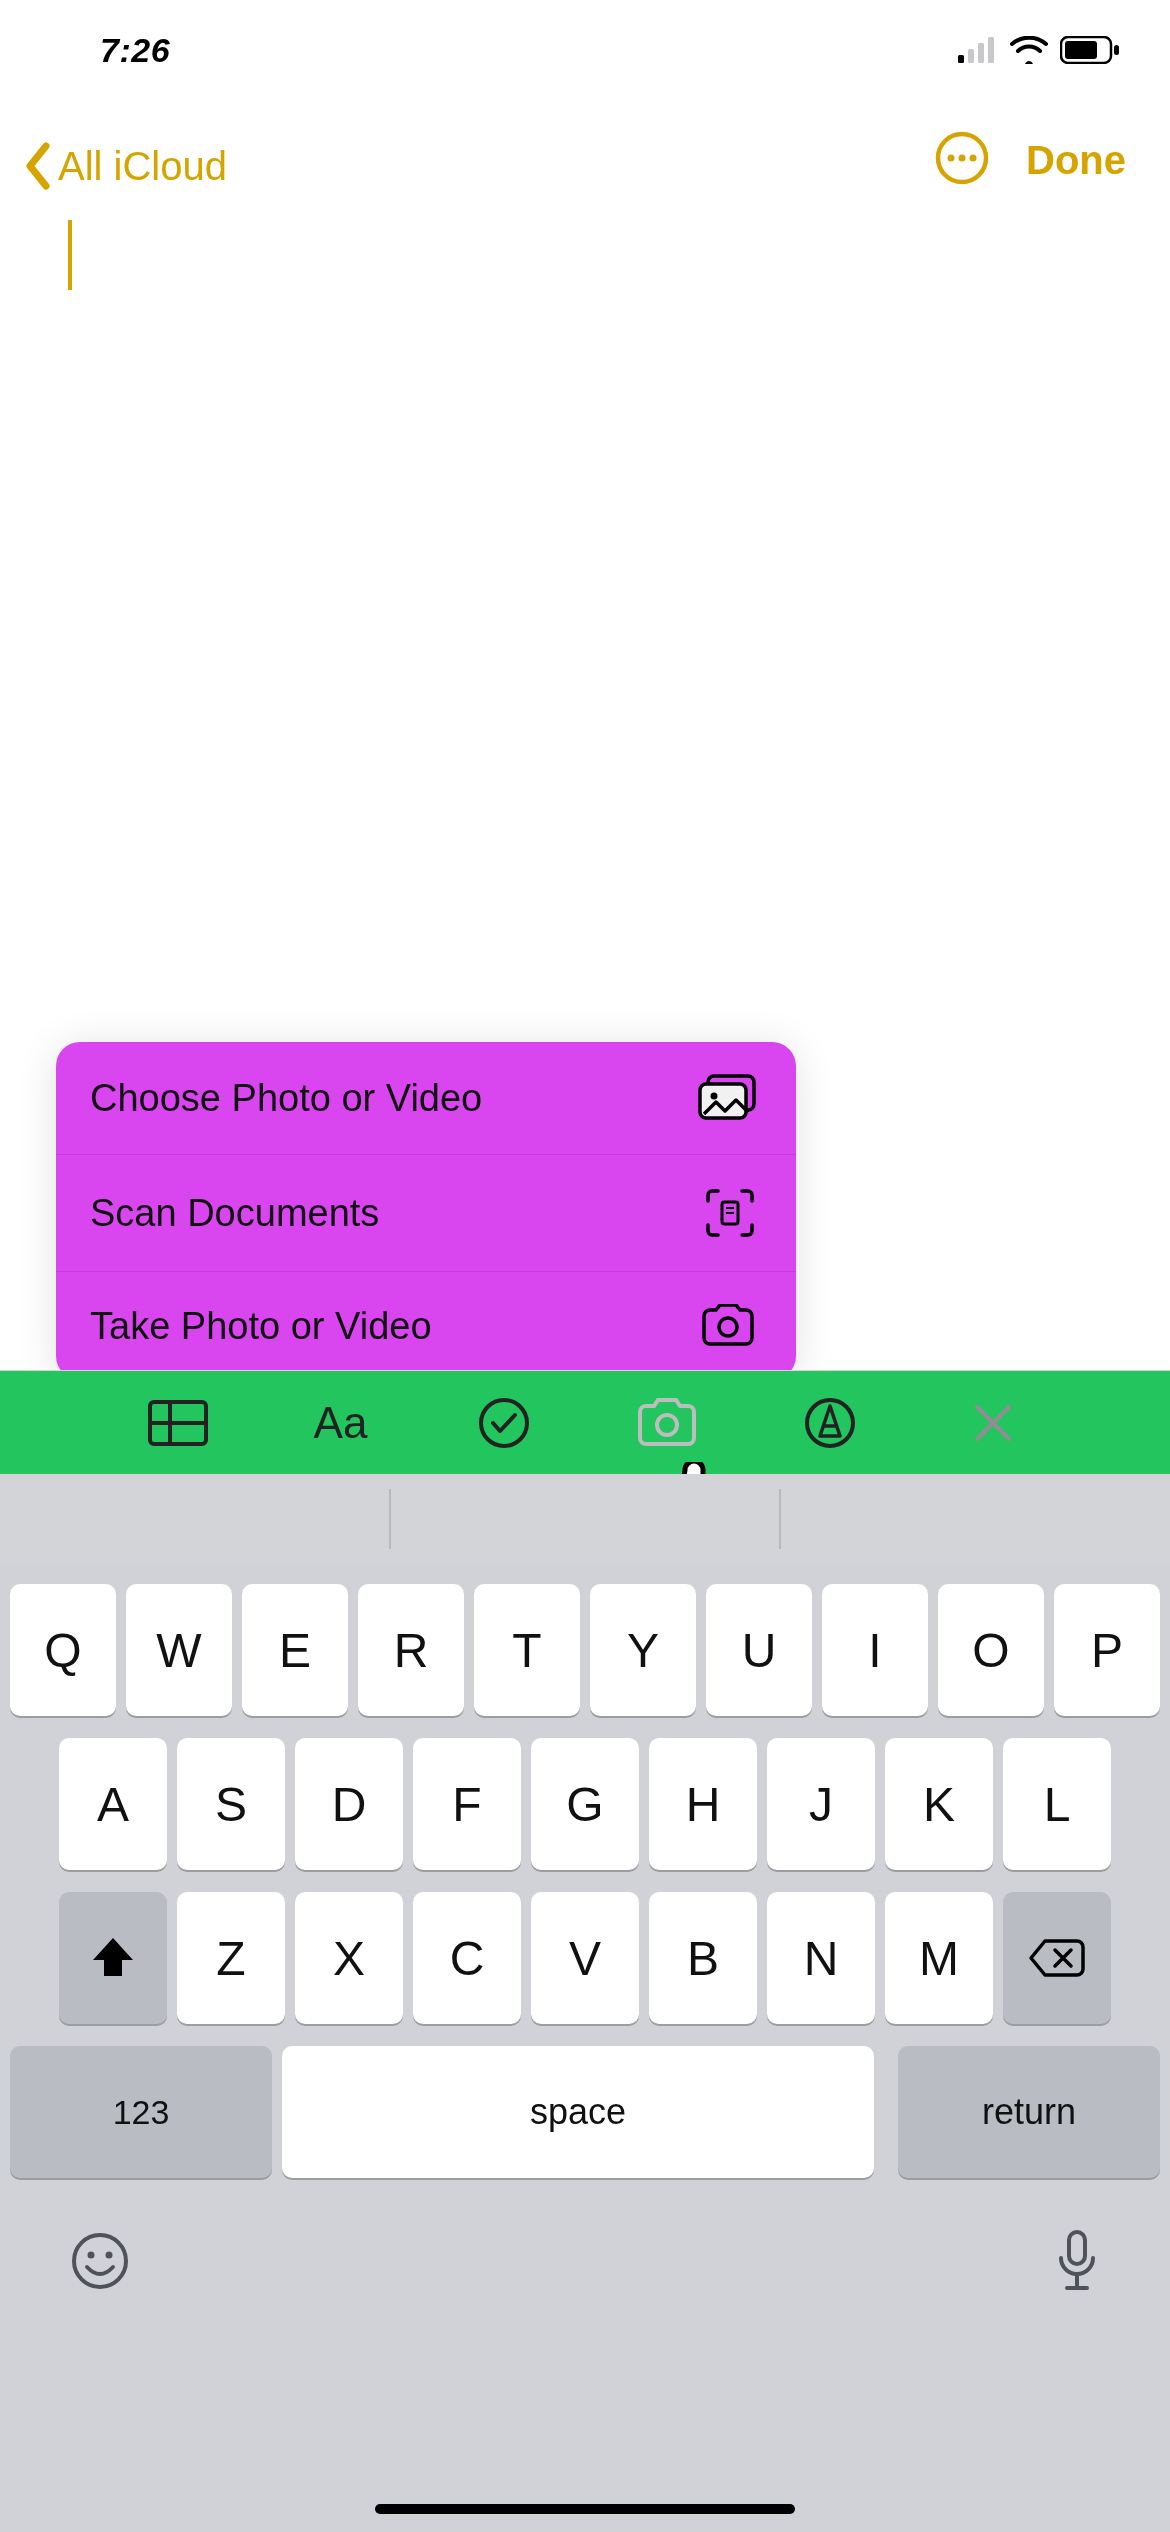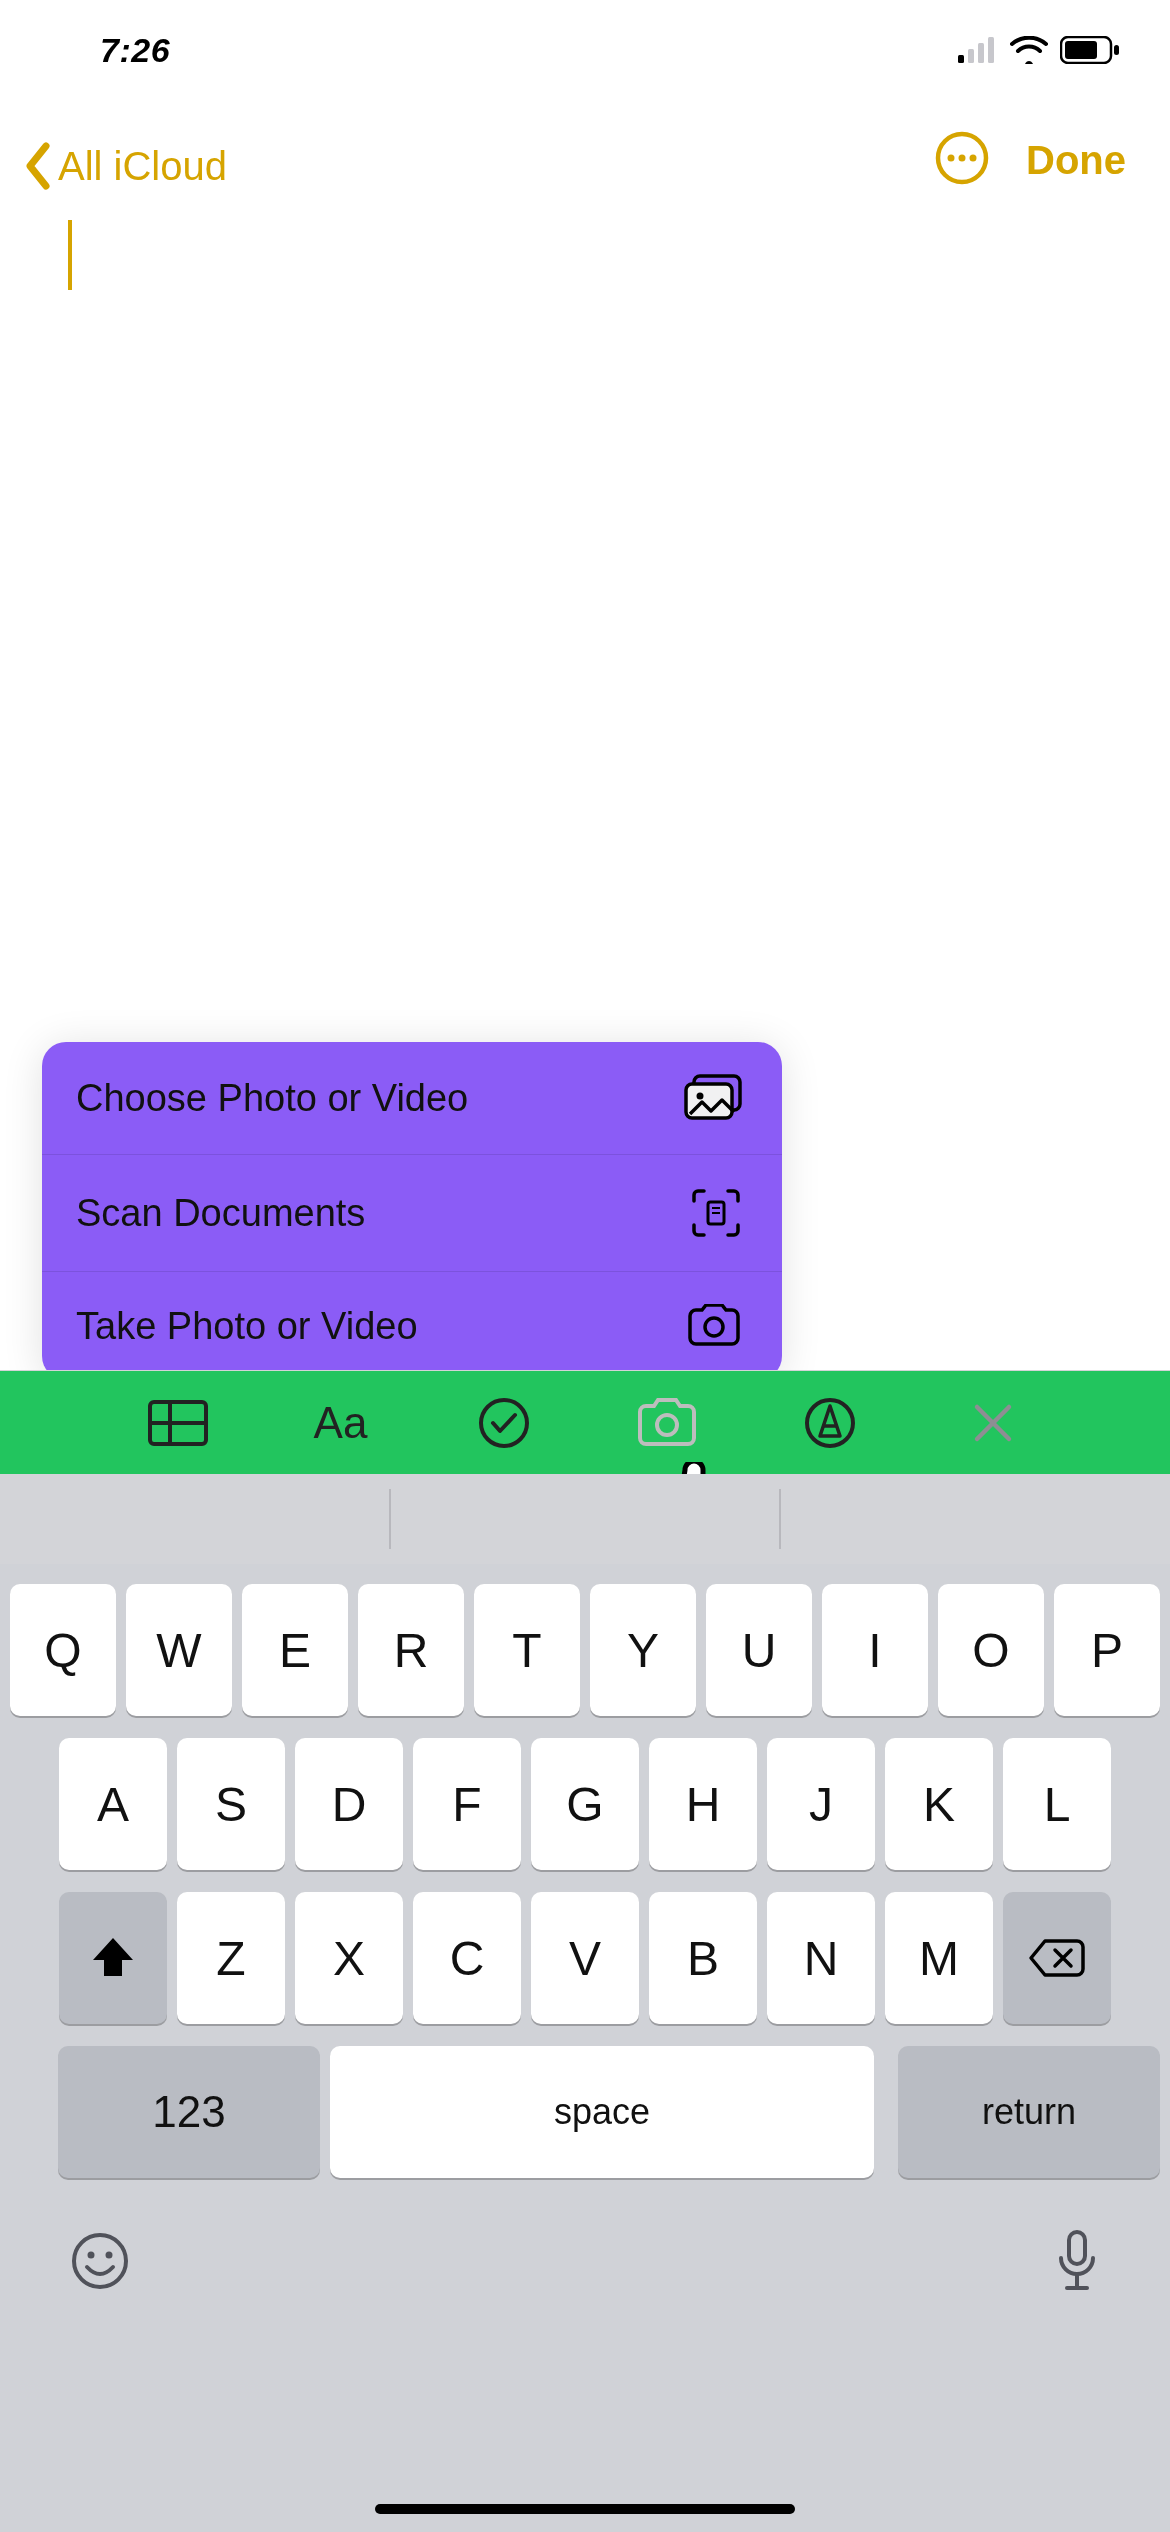--- a/index.html
+++ b/index.html
@@ -16,22 +16,22 @@
   .nav-back-label { font-size: 40px; color: #d6a400; font-weight: 400; }
   .nav-right { display: flex; align-items: center; gap: 36px; }
   .nav-done  { font-size: 40px; color: #d6a400; font-weight: 600; }
 
   
   .note-body { position: relative; height: 1180px; padding: 30px 68px; }
   .cursor { width: 4px; height: 70px; background: #d6a400; }
 
   
   .popover {
-    position: absolute; left: 42px; bottom: 1152px;
-    width: 740px; background: #8b5cf6; border-radius: 24px;
+    position: absolute; left: 56px; bottom: 1152px;
+    width: 740px; background: #d946ef; border-radius: 24px;
     box-shadow: 0 4px 40px rgba(0,0,0,0.12);
     overflow: hidden;
   }
   .popover-item {
     display: flex; align-items: center; justify-content: space-between;
     padding: 32px 40px 32px 34px;
     font-size: 38px; color: #111;
   }
   .popover-item + .popover-item { border-top: 1px solid rgba(0,0,0,0.10); }
 
@@ -66,21 +66,21 @@
   .key {
     background: #fff; border-radius: 10px; box-shadow: 0 2px 0 rgba(0,0,0,0.25);
     height: 132px; flex: 1; display: flex; align-items: center; justify-content: center;
     font-size: 48px; font-weight: 400; color: #111;
   }
   .kb-row.r1 .key { flex: 0 0 106px; }
   .kb-row.r2 { padding: 0 56px; }
   .kb-row.r2 .key { flex: 0 0 108px; }
   .kb-row.r3 .key { flex: 0 0 108px; }
   .key.fn { background: #b9bcc3; flex: 0 0 140px; }
-  .kb-row.r4 .key.fn123 { background: #b9bcc3; flex: 0 0 262px; font-size: 44px; margin-left: 48px; }
+  .kb-row.r4 .key.fn123 { background: #b9bcc3; flex: 0 0 262px; font-size: 34px; }
   .kb-row.r4 .key.space { flex: 1; font-size: 36px; }
   .kb-row.r4 .key.return { background: #b9bcc3; flex: 0 0 262px; font-size: 36px; margin-left: 14px; }
 
   .kb-bottom { display: flex; justify-content: space-between; align-items: center; padding: 28px 60px 0; }
 
   .home-indicator {
     position: absolute; bottom: 18px; left: 50%; transform: translateX(-50%);
     width: 420px; height: 10px; background: #000; border-radius: 10px;
   }
 </style>

